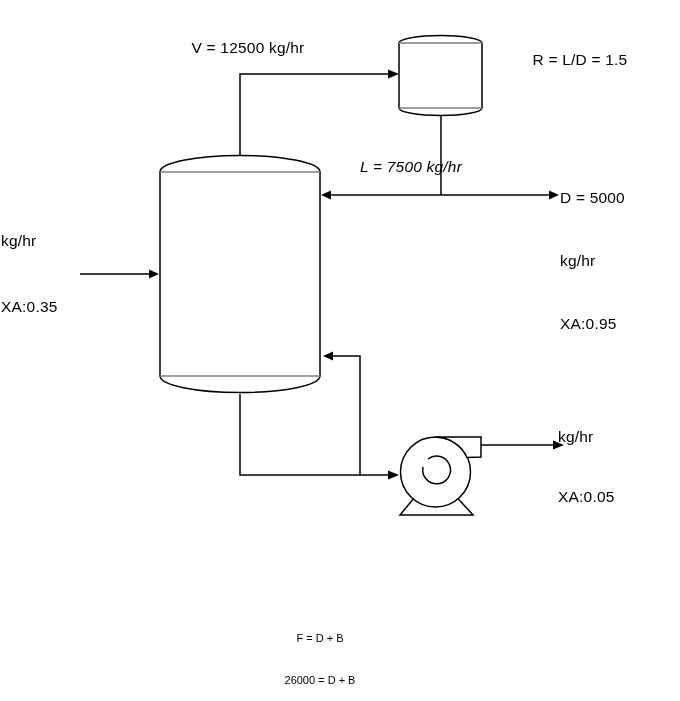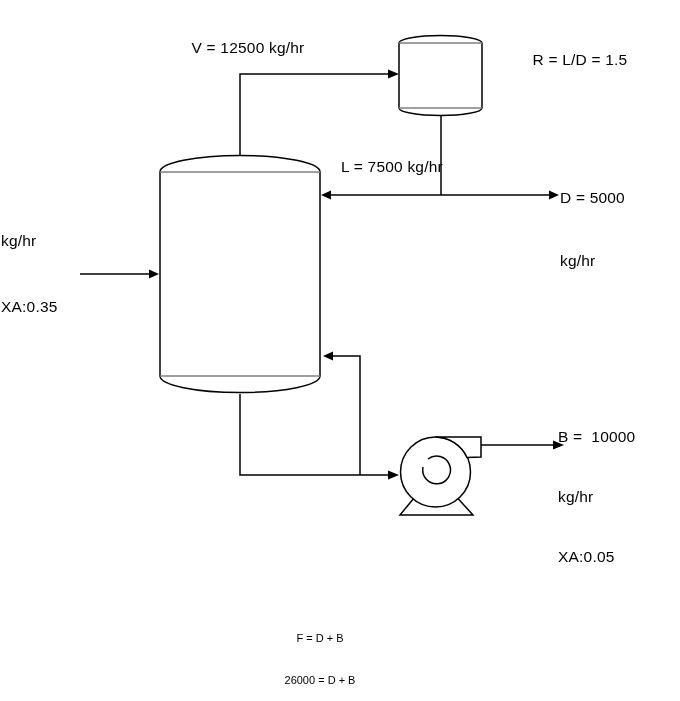--- a/index.html
+++ b/index.html
@@ -11,21 +11,21 @@
   }
   .layer{position:absolute;left:0;top:0;}
   .lbl{position:absolute;text-align:center;white-space:pre;line-height:1.25;}
   .lbl-block{position:absolute;text-align:left;white-space:pre;}
   .stream-font{font-size:15.5px;letter-spacing:0.2px;}
   .f-block{left:1px;top:152px;width:120px;line-height:22px;}
   .d-block{left:560px;top:111px;width:120px;line-height:21px;}
   .b-block{left:558px;top:353px;width:120px;line-height:20px;}
   .v-label{left:148px;top:4px;width:200px;}
   .r-label{left:490px;top:16px;width:180px;}
-  .l-label{left:322px;top:123px;width:140px;text-align:center;}
+  .l-label{left:322px;top:123px;width:140px;text-align:right;font-style:italic;}
   .equations{
     position:absolute;left:150px;top:569px;width:340px;
     font-size:11px;line-height:14px;text-align:center;white-space:pre;
   }
   svg{display:block;}
 </style>
 </head>
 <body>
 
 <div class="canvas">
@@ -90,24 +90,24 @@
   <div class="lbl stream-font l-label">L = 7500 kg/hr</div>
 
   <div class="lbl-block stream-font f-block">
     <div>kg/hr</div>
     <div>XA:0.35</div>
   </div>
 
   <div class="lbl-block stream-font d-block">
     <div>D = 5000</div>
     <div>kg/hr</div>
+    <div>XA:0.95</div>
   </div>
 
   <div class="lbl-block stream-font b-block">
-    <div>B =  10000</div>
     <div>kg/hr</div>
     <div>XA:0.05</div>
   </div>
 
   <div class="equations">
     <div>F = D + B</div>
     <div>26000 = D + B</div>
     <div>質量平衡</div>
     
     

